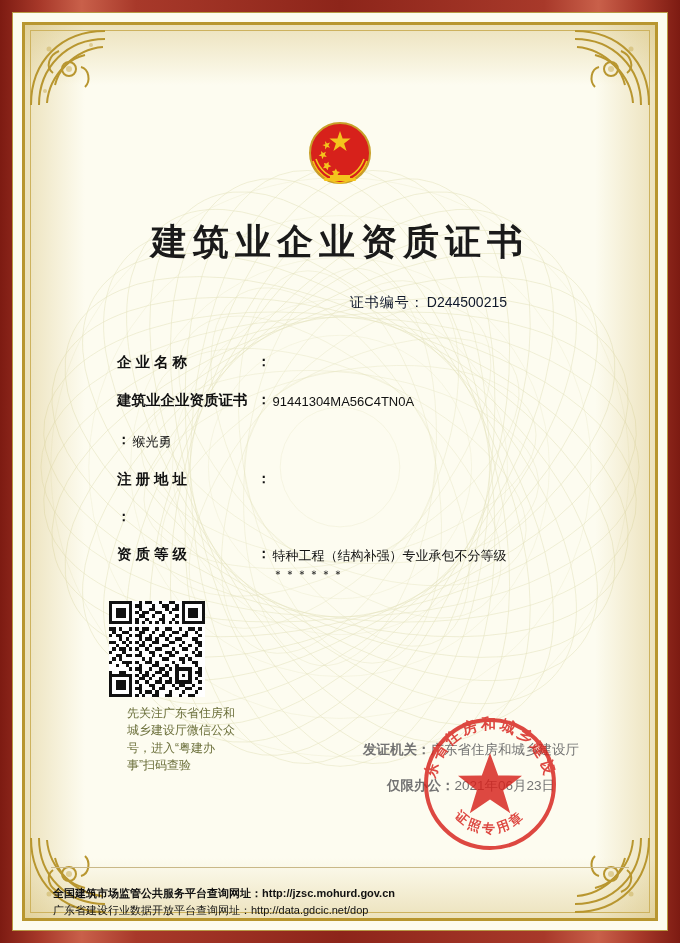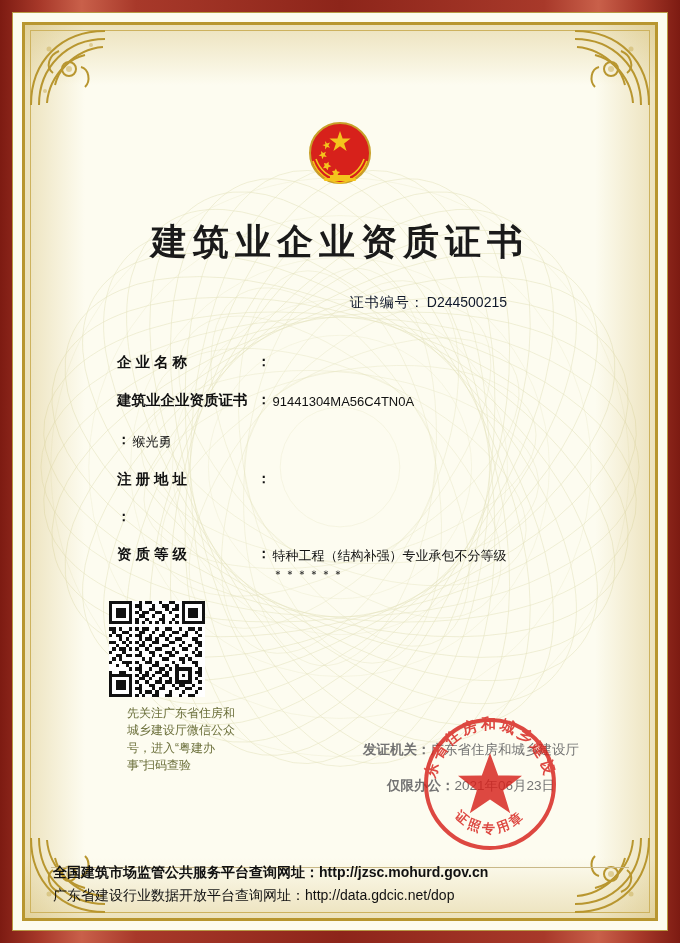--- a/index.html
+++ b/index.html
@@ -141,22 +141,22 @@
   }
   .issuer .i-label{font-weight:bold;}
 
   .seal{
     position:absolute;right:96px;top:690px;
     width:162px;height:162px;
     pointer-events:none;
   }
 
   .footer{
-    position:absolute;left:40px;bottom:24px;right:40px;
-    font-size:14px;
+    position:absolute;left:40px;bottom:10px;right:40px;
+    font-size:11px;
     color:#111;
     line-height:1.6;
     margin-top:8px;
   }
   .footer .f1{font-weight:bold;}
   .footer .f2{}
   .footer-rule{
     position:absolute;left:38px;right:38px;bottom:62px;
     border-top:1px solid #c9b887;
   }

